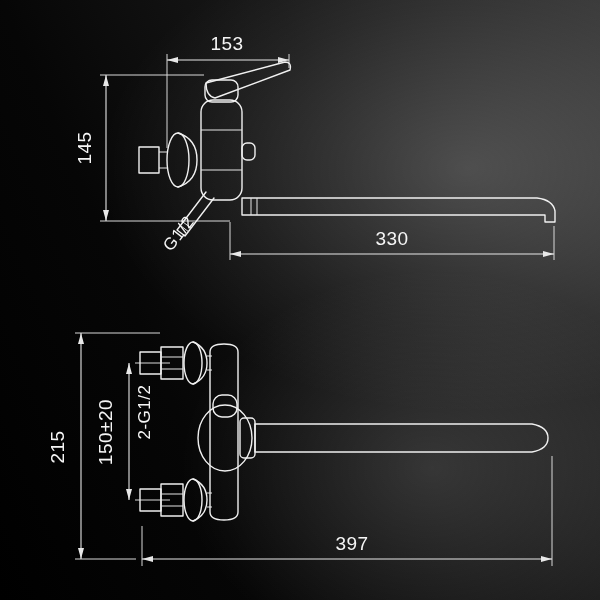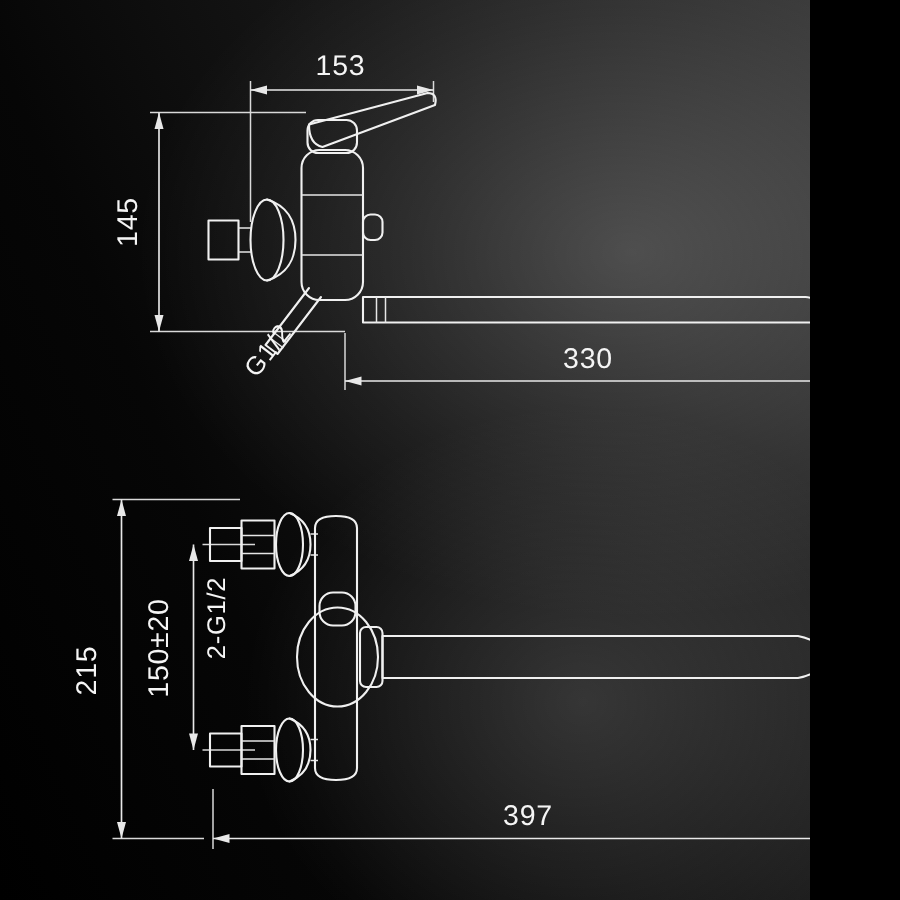--- a/index.html
+++ b/index.html
@@ -1,17 +1,17 @@
 <!DOCTYPE html>
 <html><head>
 <meta charset="utf-8">
 <style>
   html,body{margin:0;padding:0;background:#000;}
   .canvas{
-    width:540px;height:600px;position:relative;overflow:hidden;
+    width:600px;height:600px;position:relative;overflow:hidden;
     background:
       radial-gradient(90% 60% at 78% 28%, rgba(255,255,255,0.20) 0%, rgba(255,255,255,0.06) 45%, rgba(255,255,255,0) 68%),
       radial-gradient(70% 55% at 72% 78%, rgba(255,255,255,0.14) 0%, rgba(255,255,255,0) 60%),
       linear-gradient(247deg, #343434 0%, #181818 38%, #060606 70%, #000 100%);
   }
   svg{position:absolute;left:0;top:0;}
   .ext{stroke:#d9d9d9;stroke-width:1;fill:none;}
   .dimline{stroke:#e8e8e8;stroke-width:1.1;fill:none;}
   .part{stroke:#f0f0f0;stroke-width:1.4;fill:none;stroke-linejoin:round;stroke-linecap:round;}
   .thin{stroke:#e6e6e6;stroke-width:1;fill:none;}

